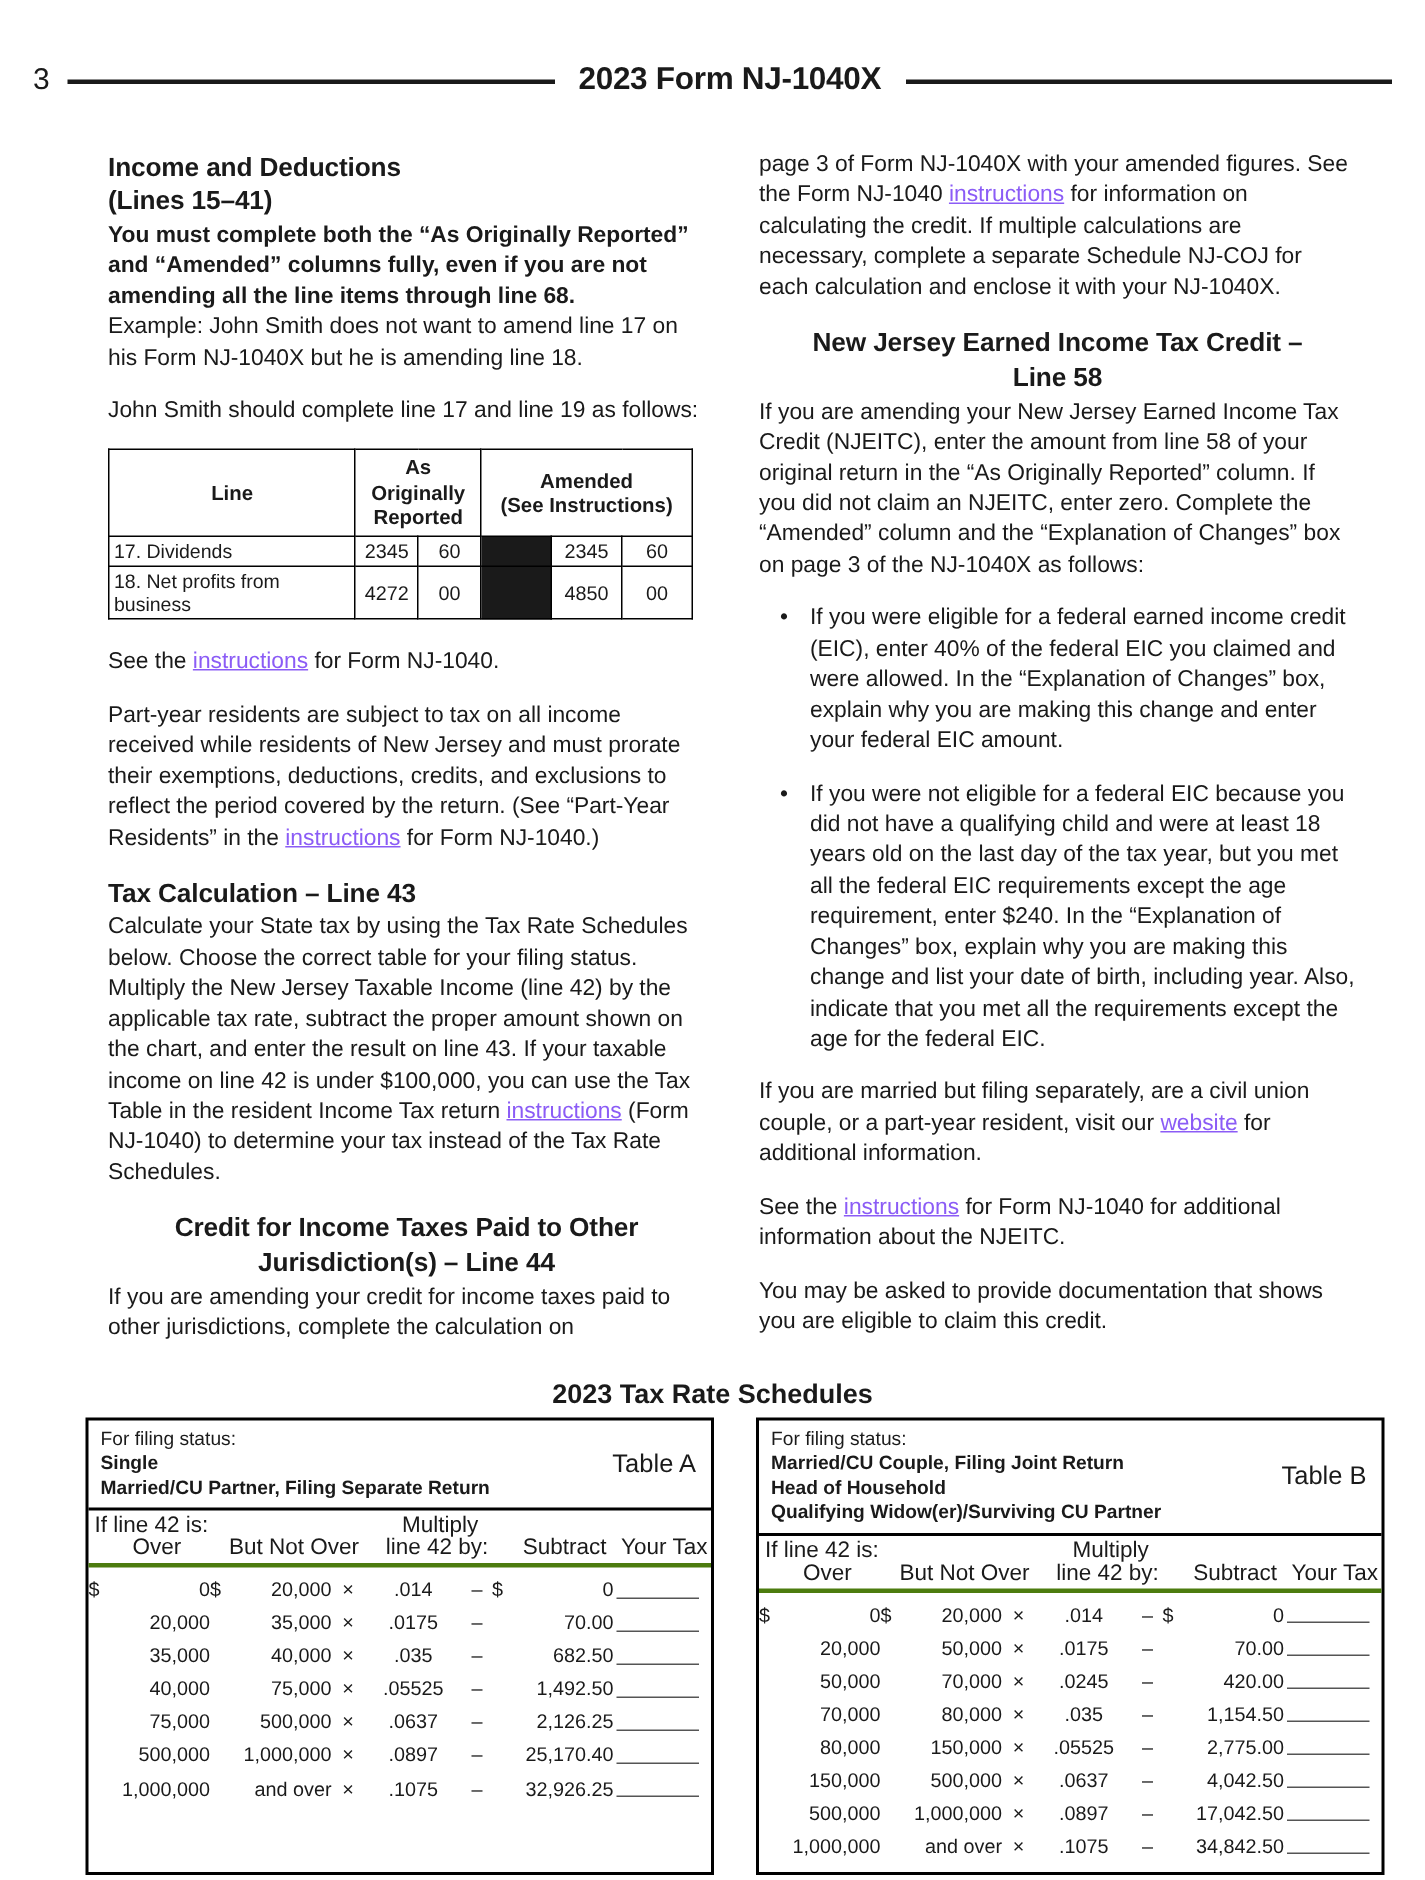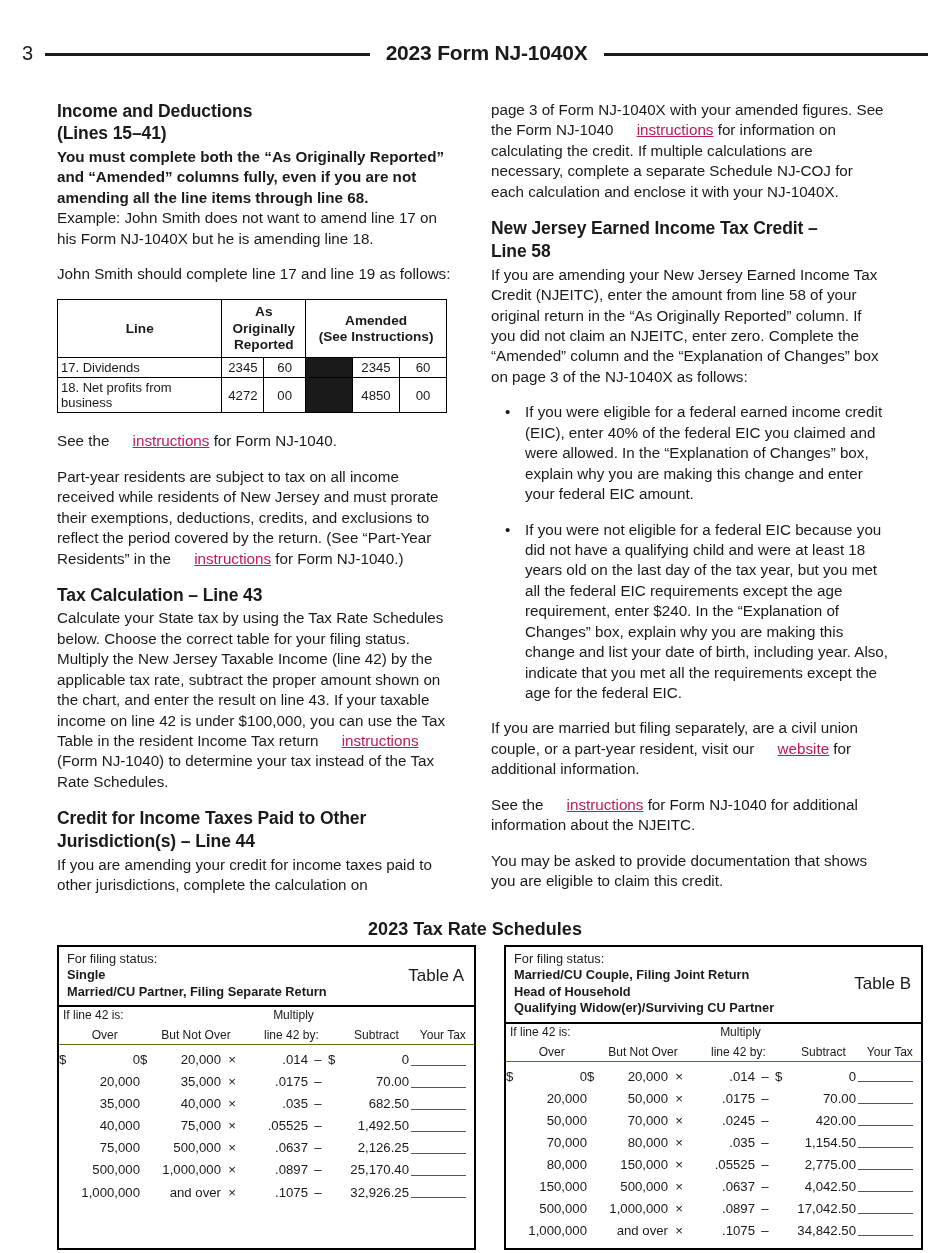--- a/index.html
+++ b/index.html
@@ -46,59 +46,59 @@
     font-weight: bold;
     white-space: nowrap;
     padding: 0 16px;
     letter-spacing: -0.2px;
   }
 
   
   .columns {
     position: absolute;
     top: 100px;
-    left: 57px;
+    left: 72px;
     width: 838px;
     display: flex;
     gap: 36px;
   }
   .col {
     width: 398px;
   }
 
   h2.section-title {
     font-size: 17.5px;
     font-weight: bold;
     margin: 0 0 2px 0;
     line-height: 1.28;
     letter-spacing: -0.1px;
   }
   h2.section-title.tight {
     line-height: 1.3;
+    text-align: center;
   }
   .spaced-title {
     margin-top: 26px;
   }
 
   p.body-text {
     font-size: 15.2px;
     line-height: 1.345;
     margin: 0 0 15px 0;
     text-align: left;
   }
   p.body-text.nogap { margin-bottom: 16px; }
   p.lead {
     font-weight: bold;
     margin-bottom: 0;
   }
 
   a.link {
-    color: #be185d;
+    color: #8b5cf6;
     text-decoration: underline;
-    margin-left: 19px;
   }
 
   ul.bullets {
     margin: 0 0 15px 0;
     padding-left: 34px;
     list-style: none;
   }
   ul.bullets li {
     font-size: 15.2px;
     line-height: 1.345;
@@ -192,23 +192,23 @@
     position: absolute;
     right: 10px;
     top: 50%;
     transform: translateY(-50%);
     font-size: 17px;
     font-weight: normal;
     white-space: nowrap;
   }
 
   .sched-colhead {
-    border-bottom: 1px solid #4d7c0f;
+    border-bottom: 3px solid #4d7c0f;
     padding: 2px 0 3px 0;
-    font-size: 12px;
+    font-size: 15px;
     position: relative;
     height: 38px;
     box-sizing: border-box;
   }
   .sched-colhead .ifline {
     position: absolute;
     left: 4px;
     top: 1px;
   }
   .sched-colhead .multiply {
@@ -237,21 +237,21 @@
     font-size: 13.2px;
     padding: 1px 0;
     line-height: 1.52;
     border: none;
   }
   td.c-dollar { width: 16px; text-align: left; padding-left: 5px; }
   td.c-over   { text-align: right; padding-right: 4px; }
   td.c-dollar2{ width: 16px; text-align: left; }
   td.c-notover{ text-align: right; padding-right: 6px; }
   td.c-times  { width: 22px; text-align: center; }
-  td.c-rate   { text-align: right; padding-left: 4px; }
+  td.c-rate   { text-align: center; padding-left: 4px; }
   td.c-minus  { width: 20px; text-align: center; }
   td.c-dollar3{ width: 16px; text-align: left; }
   td.c-sub    { text-align: right; padding-right: 8px; }
   td.c-yourtax{ }
   .ansline {
     display: block;
     border-bottom: 1.5px solid #555;
     height: 12px;
     margin: 0 8px 2px 2px;
   }

